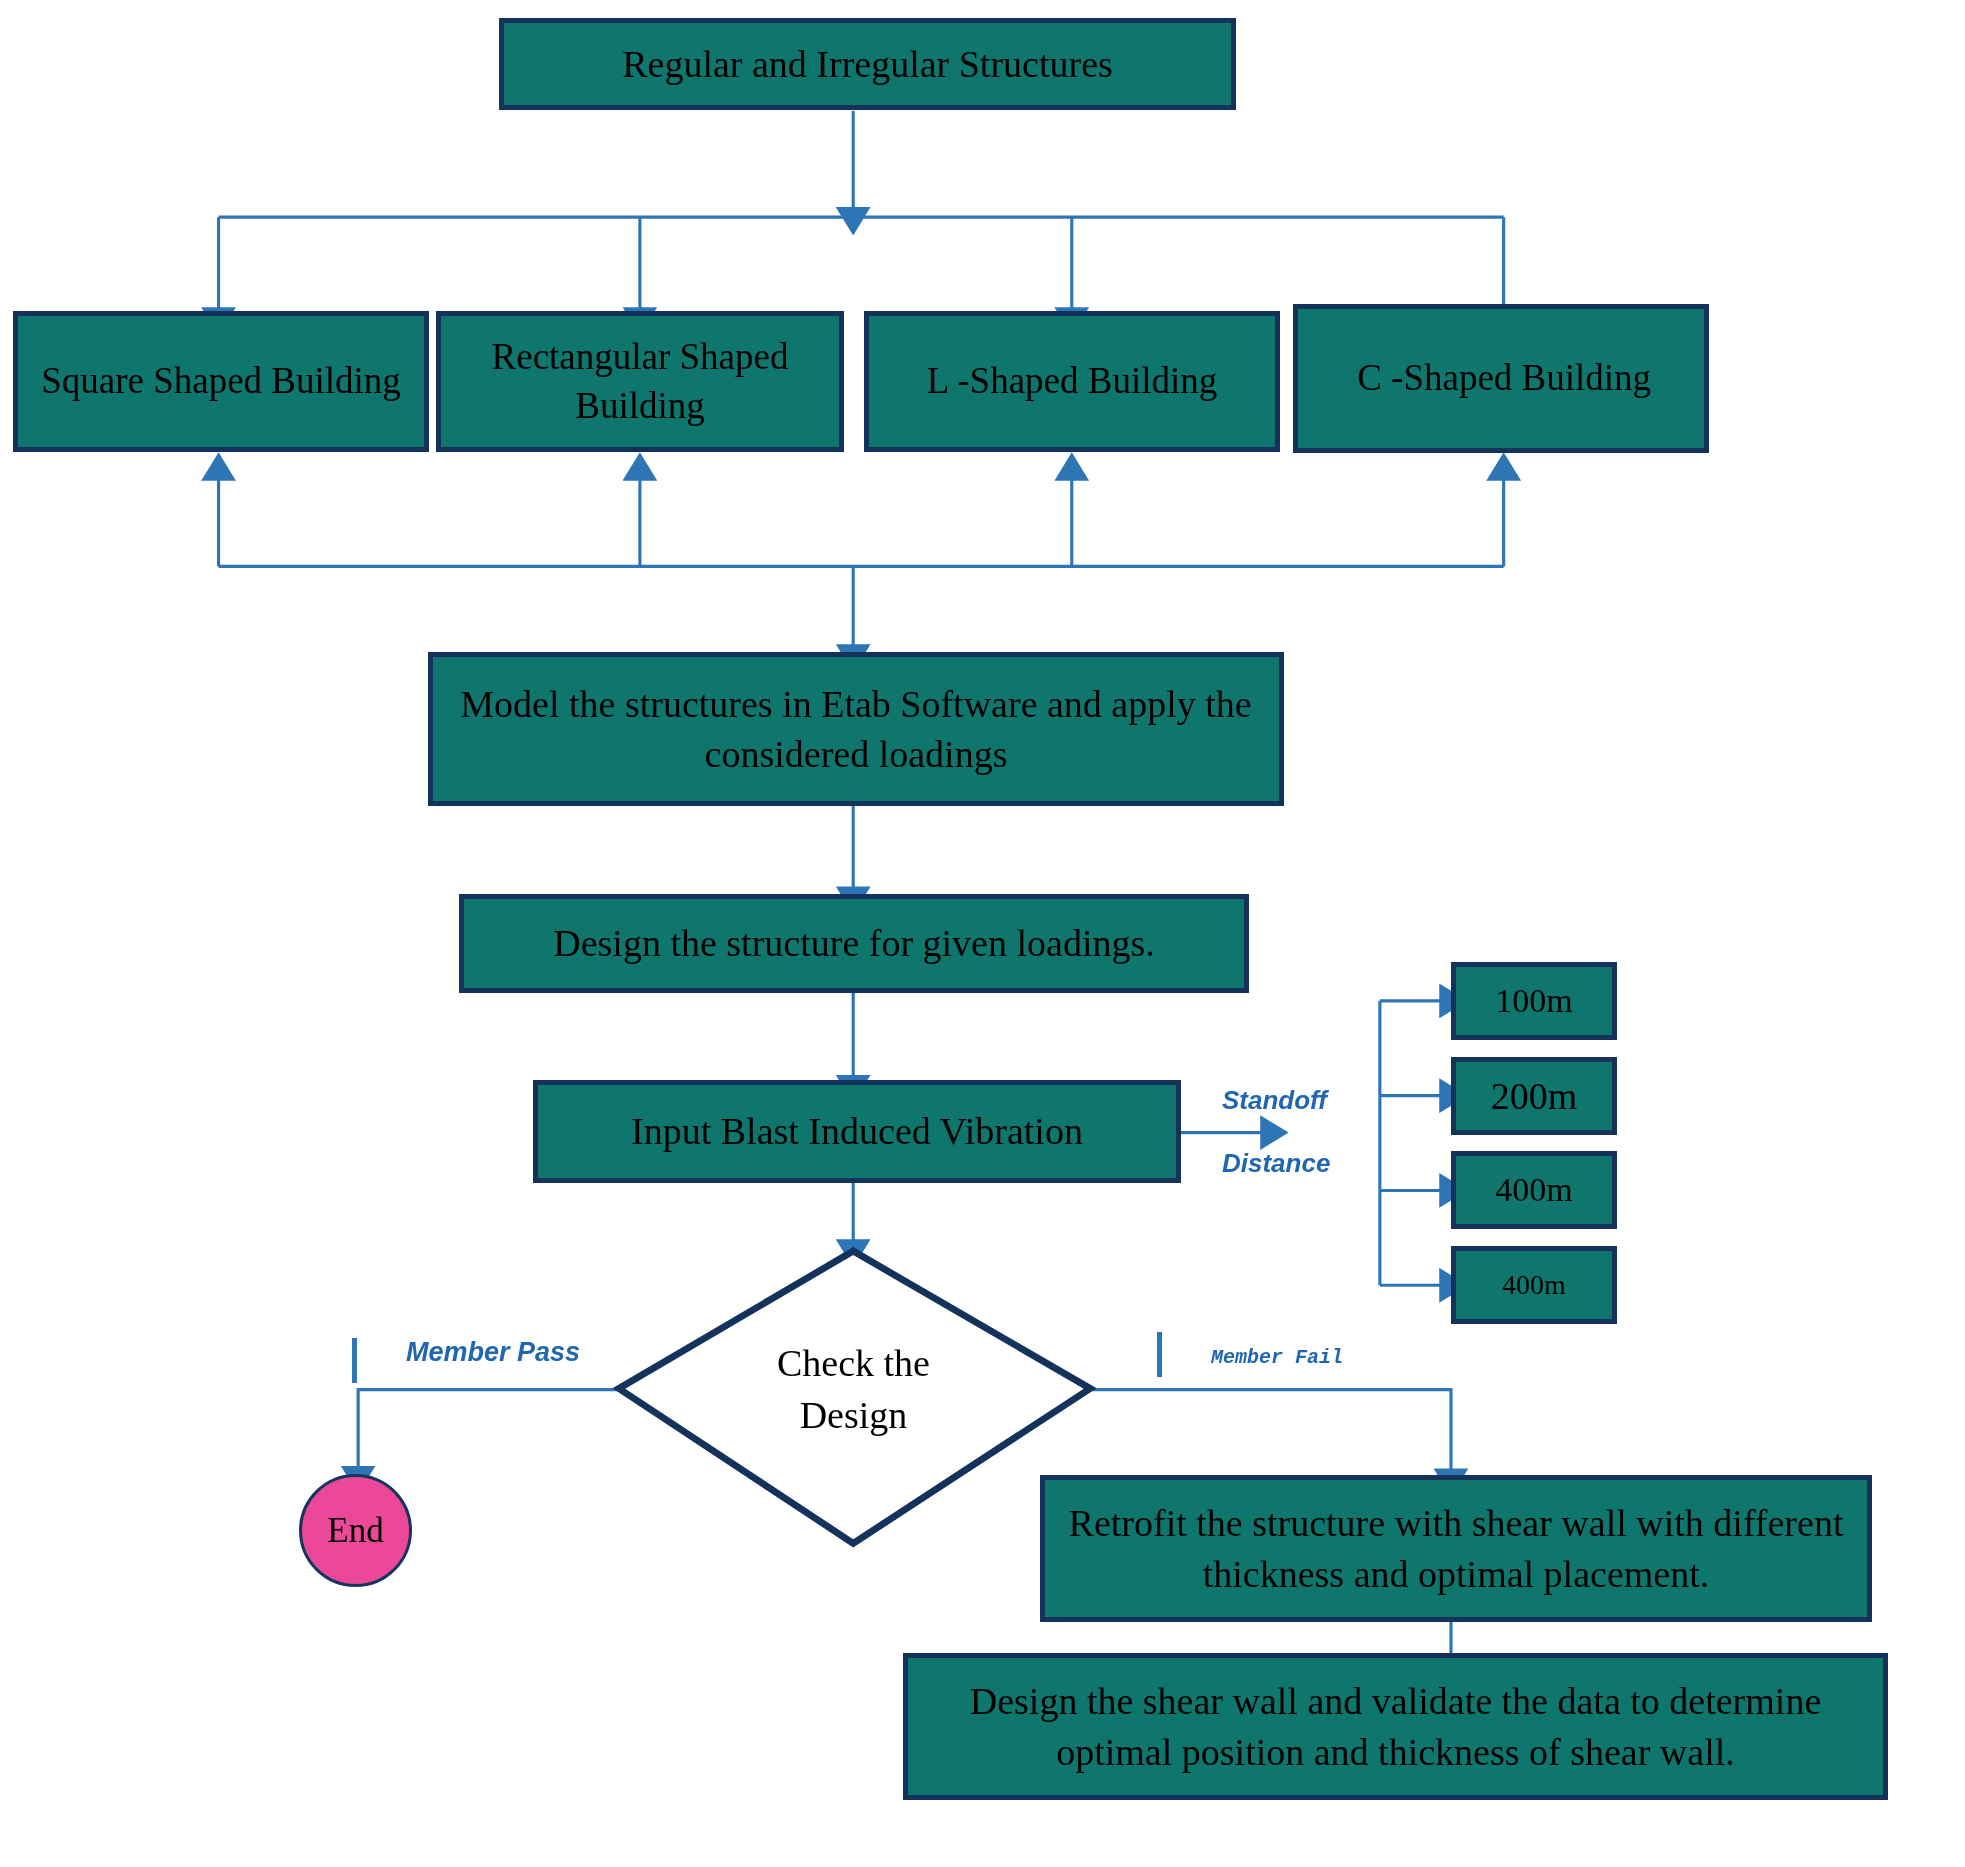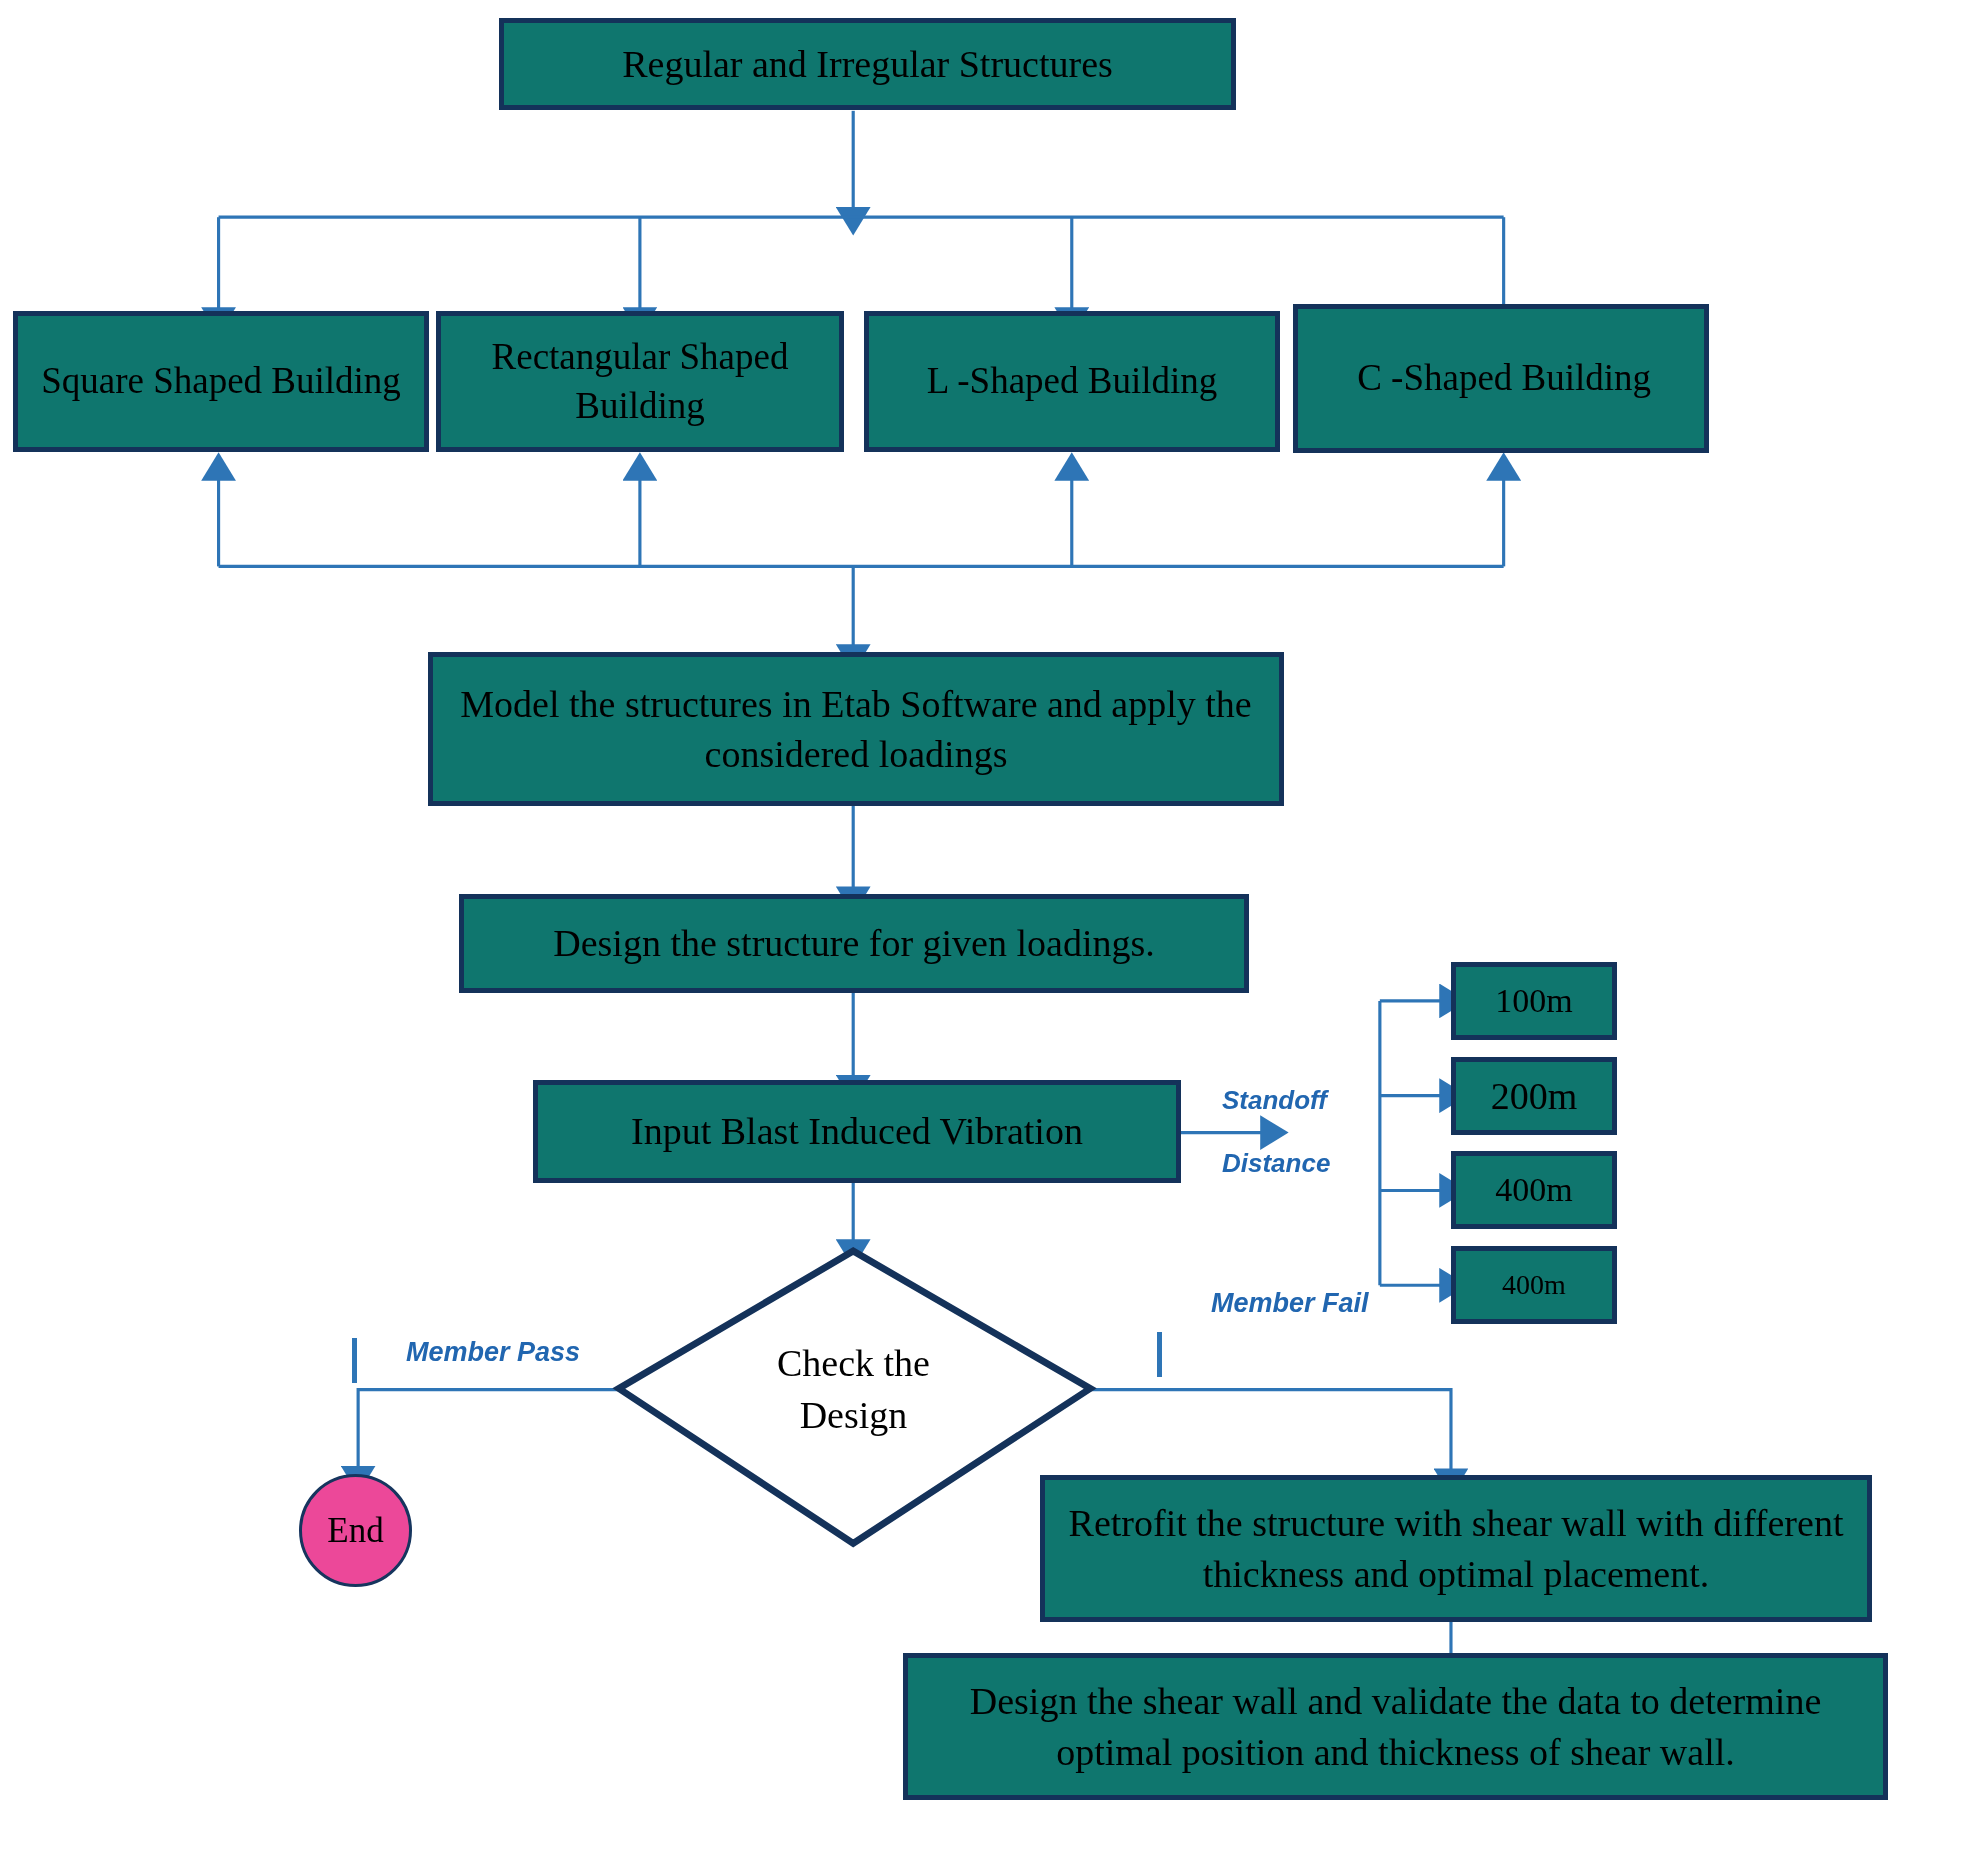--- a/index.html
+++ b/index.html
@@ -186,21 +186,21 @@
   <div class="diamond-label" style="left:722px; top:1327px; width:263px; height:126px; font-size:38px;">
     <span>Check the Design</span>
   </div>
 
   <div class="tick" style="left:352px; top:1338px; width:4.7px; height:45px;"></div>
   <div class="label" style="left:406px; top:1337px; font-size:27px;text-align:right;">
     <span>Member Pass</span>
   </div>
 
   <div class="tick" style="left:1157px; top:1332px; width:4.7px; height:45px;"></div>
-  <div class="label" style="left:1211px; top:1288px; font-size:27px;">
+  <div class="label" style="left:1211px; top:1346px; font-size:20px;font-family:Liberation Mono, monospace;">
     <span>Member Fail</span>
   </div>
 
   <div class="endnode" style="left:299px; top:1474px; width:113px; height:113px; font-size:35px;">
     <span>End</span>
   </div>
 
   <div class="node" style="left:1040px; top:1475px; width:832px; height:147px; font-size:38px;">
     <span class="txt">Retrofit the structure with shear wall with different thickness and optimal placement.</span>
   </div>

